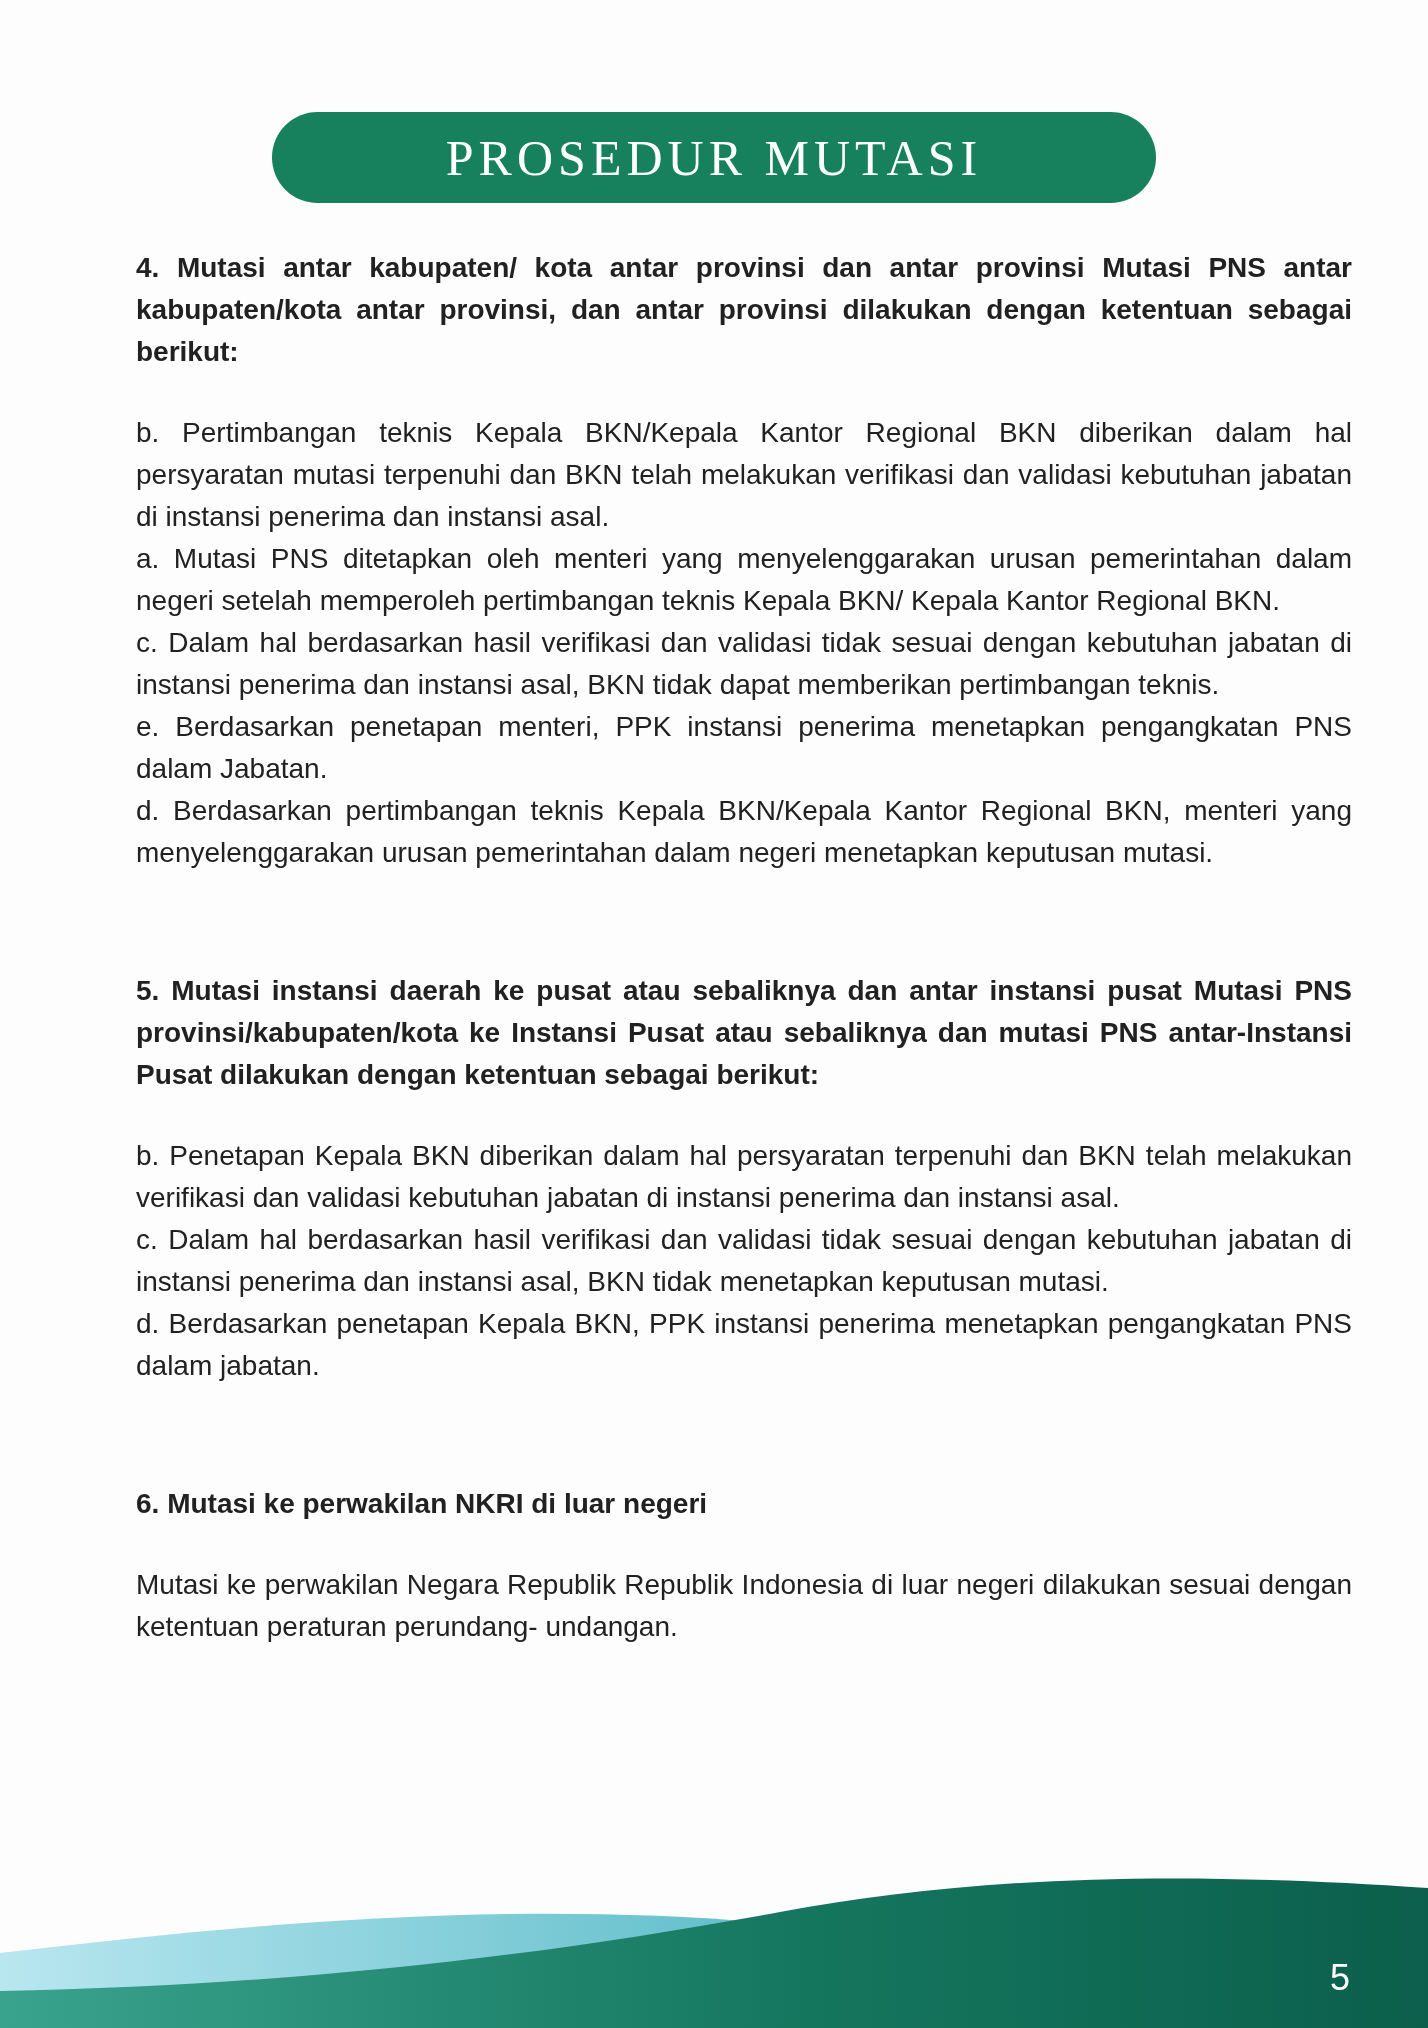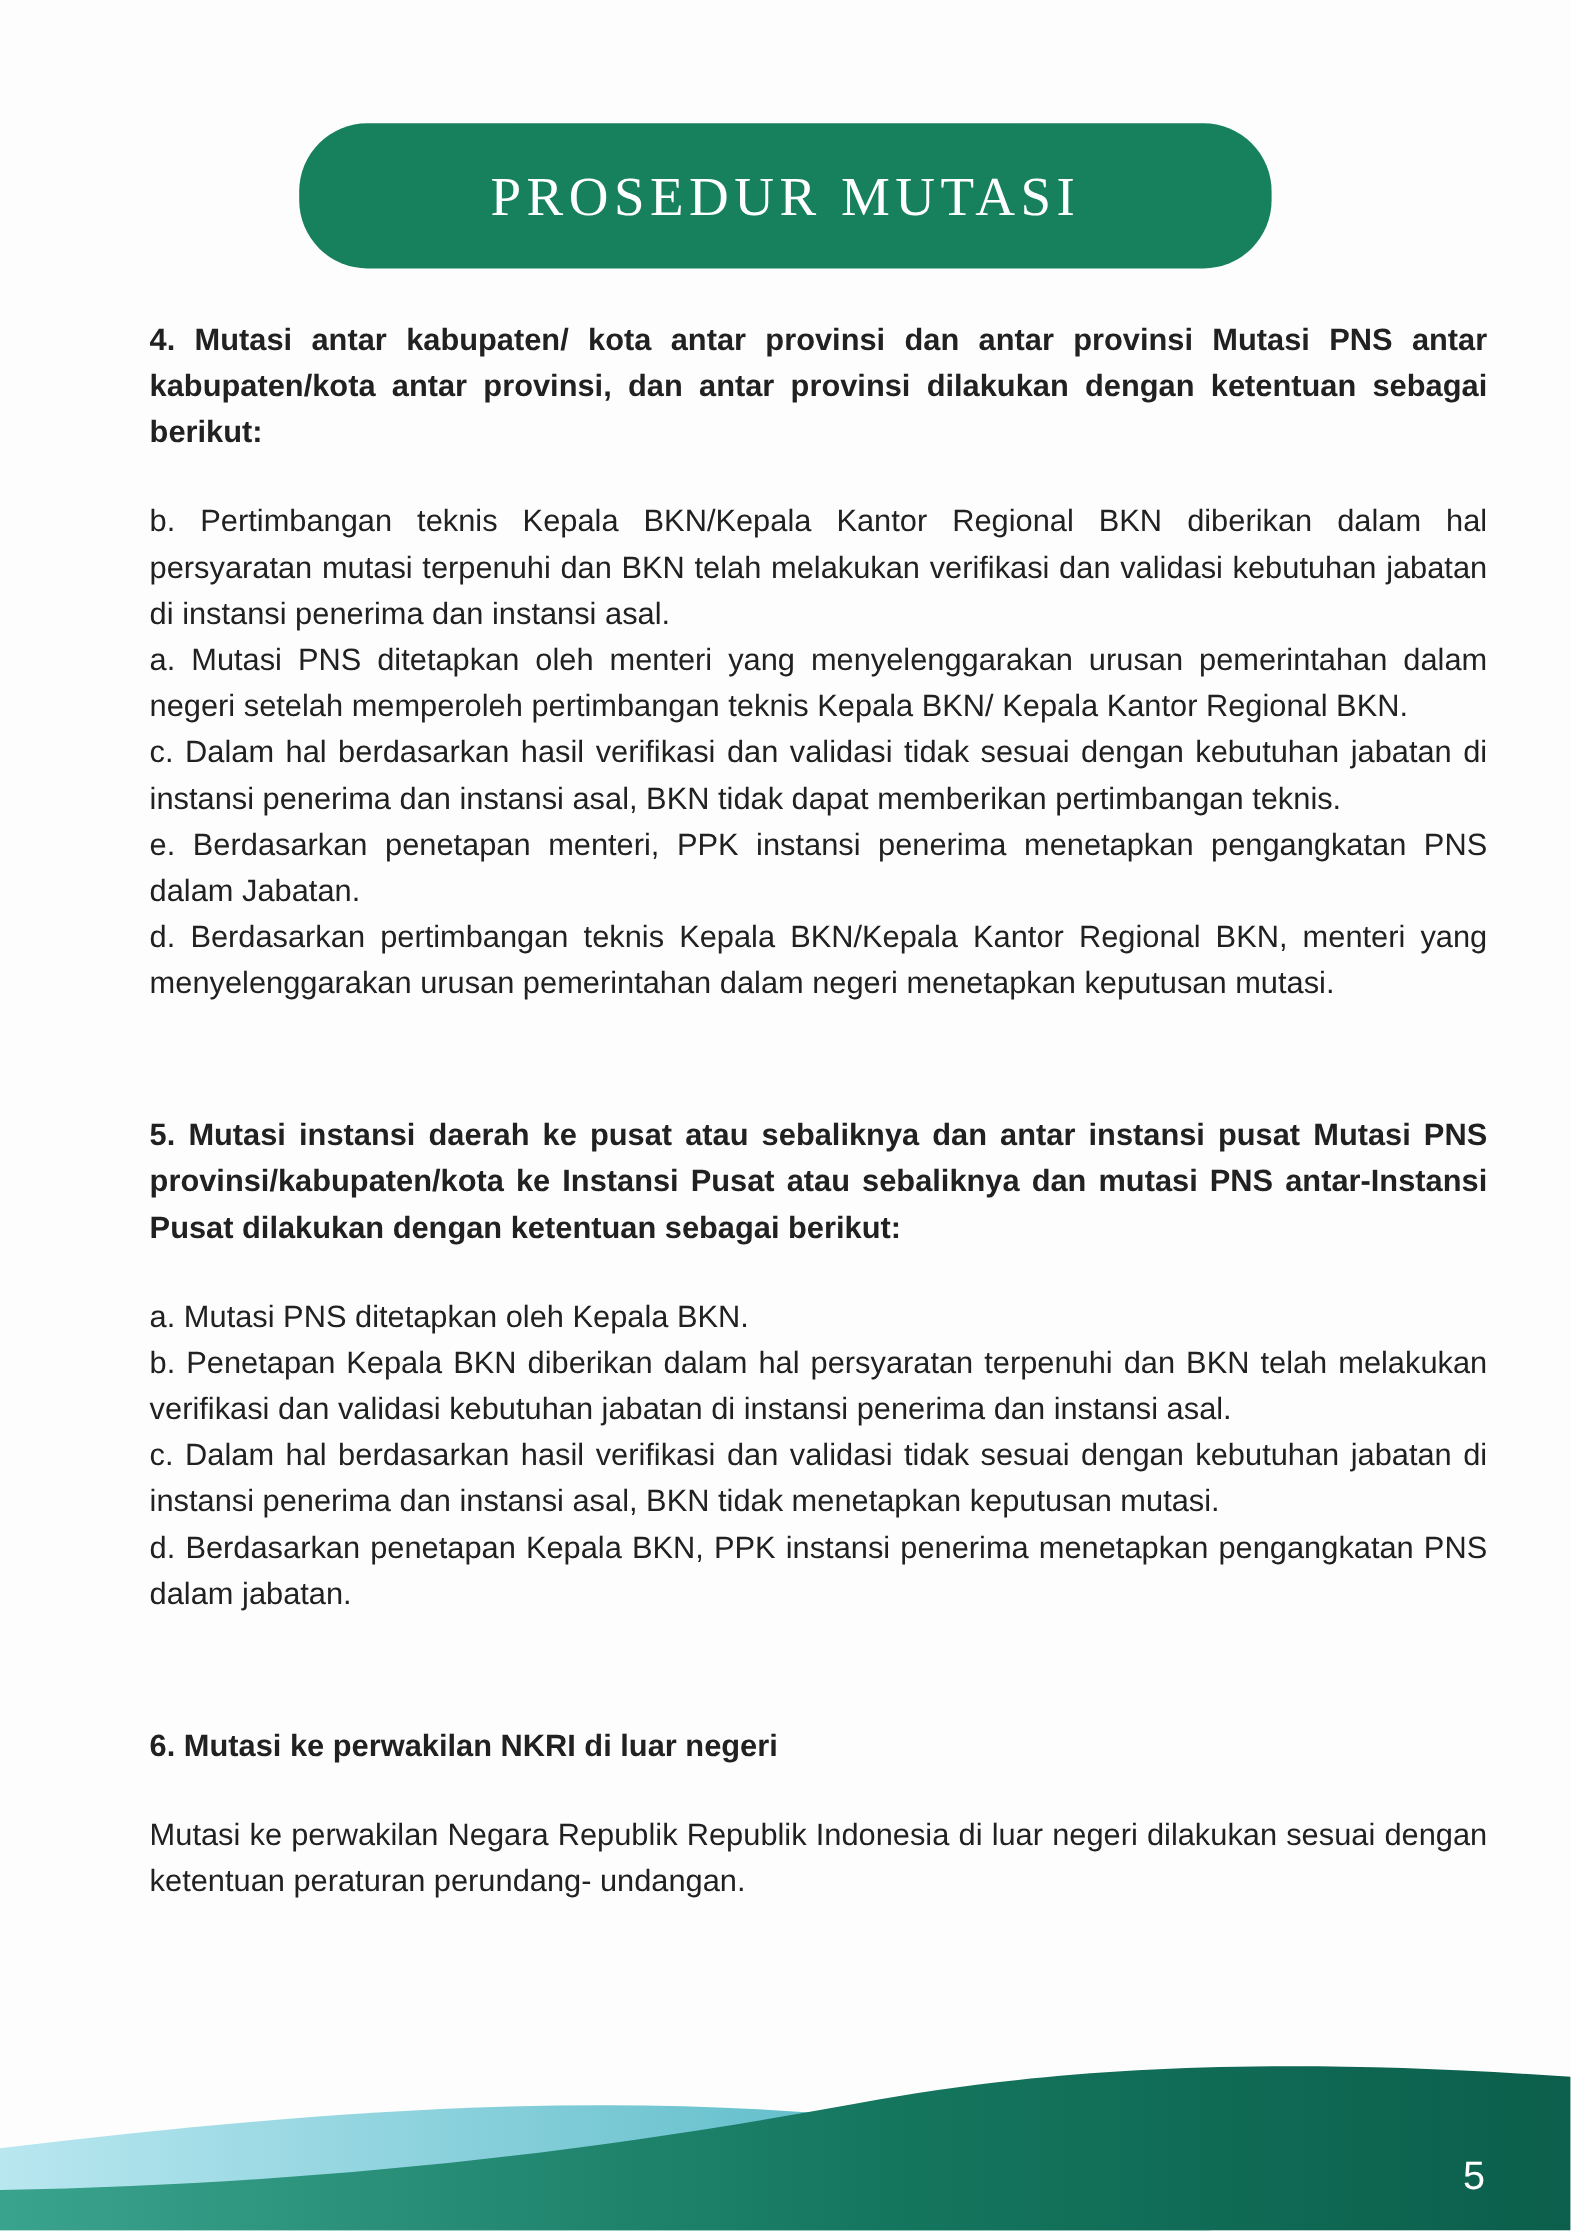--- a/index.html
+++ b/index.html
@@ -11,21 +11,21 @@
   }
   .page {
     position: relative;
     width: 1428px;
     height: 2028px;
     background: #fdfdfd;
     overflow: hidden;
   }
   .banner {
     width: 884px;
-    height: 132px;
+    height: 91px;
     margin: 112px auto 0 auto;
     background: var(--banner-green, #17805d);
     border-radius: 62px;
     display: flex;
     align-items: center;
     justify-content: center;
   }
   .banner-title {
     font-family: "Liberation Serif", serif;
     font-size: 50px;
@@ -85,21 +85,20 @@
     <div class="item-group">
       <p class="item">b. Pertimbangan teknis Kepala BKN/Kepala Kantor Regional BKN diberikan dalam hal persyaratan mutasi terpenuhi dan BKN telah melakukan verifikasi dan validasi kebutuhan jabatan di instansi penerima dan instansi asal.</p>
       <p class="item">a. Mutasi PNS ditetapkan oleh menteri yang menyelenggarakan urusan pemerintahan dalam negeri setelah memperoleh pertimbangan teknis Kepala BKN/ Kepala Kantor Regional BKN.</p>
       <p class="item">c. Dalam hal berdasarkan hasil verifikasi dan validasi tidak sesuai dengan kebutuhan jabatan di instansi penerima dan instansi asal, BKN tidak dapat memberikan pertimbangan teknis.</p>
       <p class="item">e. Berdasarkan penetapan menteri, PPK instansi penerima menetapkan pengangkatan PNS dalam Jabatan.</p>
       <p class="item">d. Berdasarkan pertimbangan teknis Kepala BKN/Kepala Kantor Regional BKN, menteri yang menyelenggarakan urusan pemerintahan dalam negeri menetapkan keputusan mutasi.</p>
     </div>
 
     <p class="sec-heading gap-lg">5. Mutasi instansi daerah ke pusat atau sebaliknya dan antar instansi pusat Mutasi PNS provinsi/kabupaten/kota ke Instansi Pusat atau sebaliknya dan mutasi PNS antar-Instansi Pusat dilakukan dengan ketentuan sebagai berikut:</p>
     <div class="item-group">
-      <p class="item">a. Mutasi PNS ditetapkan oleh Kepala BKN.</p>
       <p class="item">b. Penetapan Kepala BKN diberikan dalam hal persyaratan terpenuhi dan BKN telah melakukan verifikasi dan validasi kebutuhan jabatan di instansi penerima dan instansi asal.</p>
       <p class="item">c. Dalam hal berdasarkan hasil verifikasi dan validasi tidak sesuai dengan kebutuhan jabatan di instansi penerima dan instansi asal, BKN tidak menetapkan keputusan mutasi.</p>
       <p class="item">d. Berdasarkan penetapan Kepala BKN, PPK instansi penerima menetapkan pengangkatan PNS dalam jabatan.</p>
     </div>
 
     <p class="sec-heading gap-lg">6. Mutasi ke perwakilan NKRI di luar negeri</p>
     <p class="item">Mutasi ke perwakilan Negara Republik Republik Indonesia di luar negeri dilakukan sesuai dengan ketentuan peraturan perundang- undangan.</p>
 
   </main>
 

